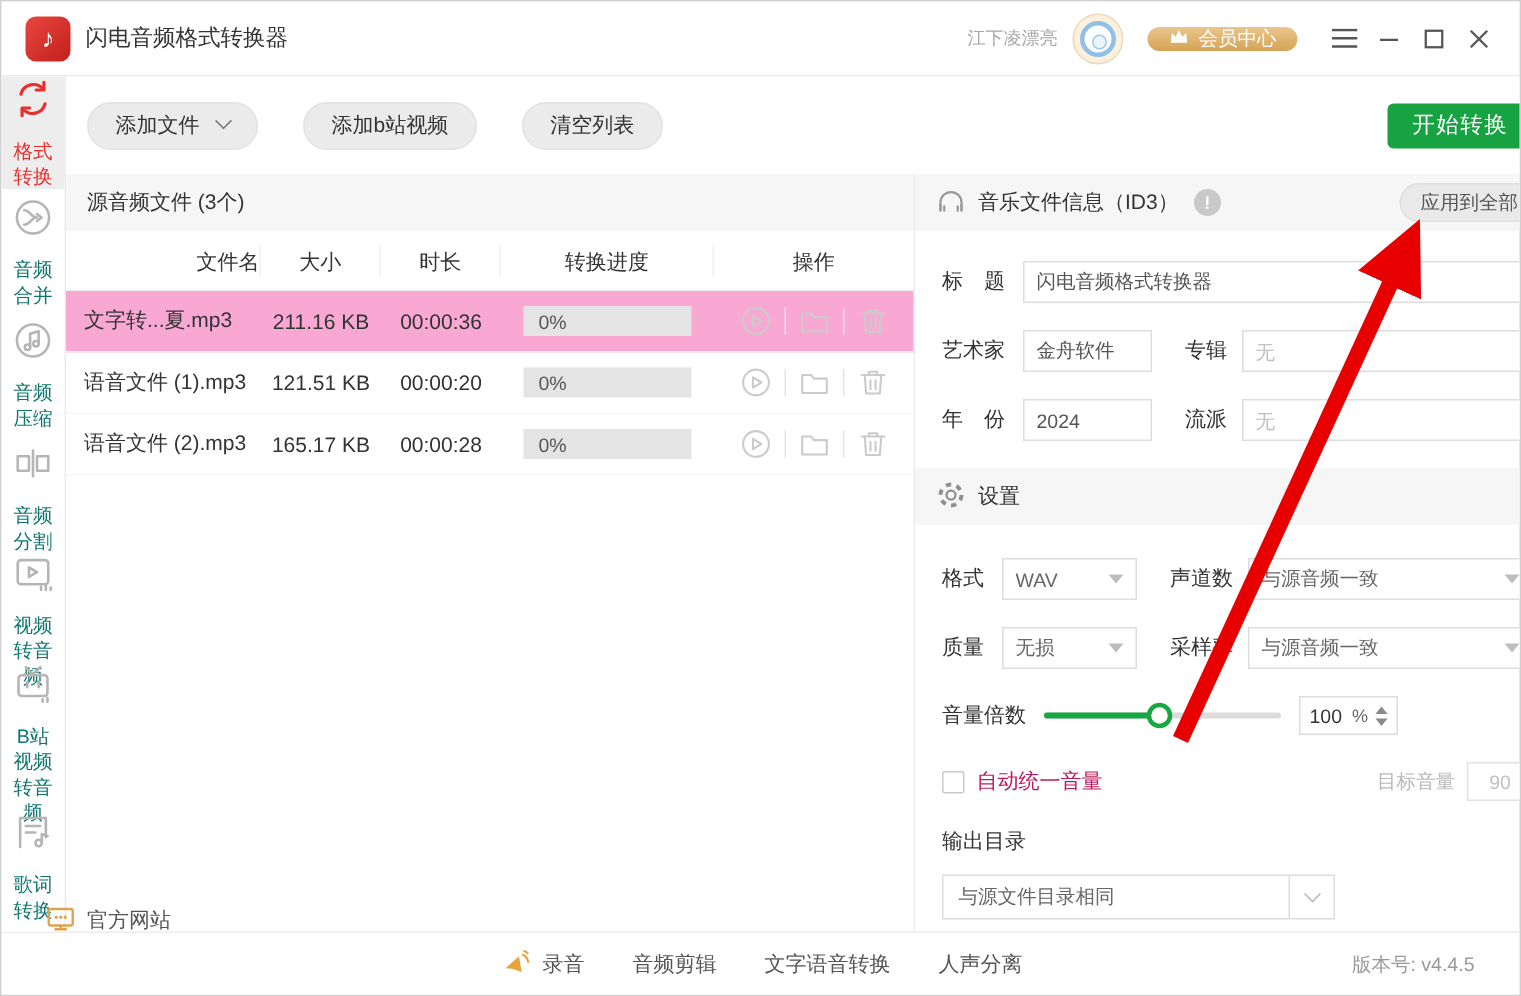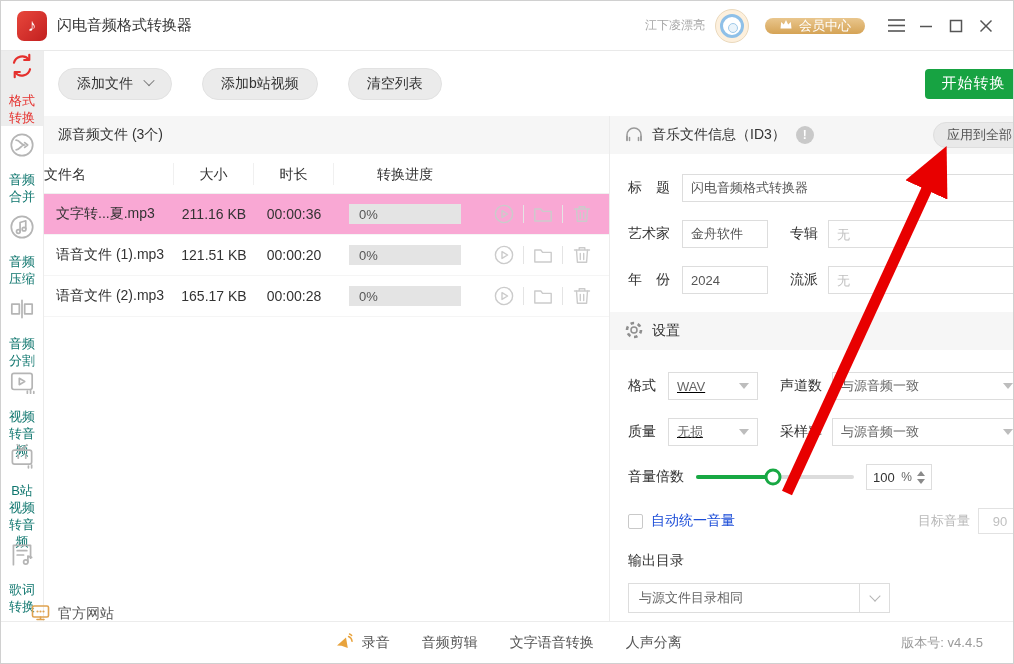--- a/index.html
+++ b/index.html
@@ -68,36 +68,36 @@
   .flabel { font-size:14px; color:#333; white-space:nowrap; }
   .f-input { height:28px; border:1px solid #ddd; font-size:13px; color:#555; padding:0 8px; outline:none; font-family:inherit; background:#fff; min-width:0; }
   .f-input::placeholder { color:#c0c0c0; }
   .w-artist { width:86px; margin-left:10px; }
   .w-full { flex:1; margin-left:10px; }
   .lbl2 { margin-left:22px; }
 
   .sel-box { height:28px; border:1px solid #ddd; display:flex; align-items:center; padding:0 8px; cursor:pointer; background:#fff; }
   .sel-box .sel-val { font-size:13px; color:#666; flex:1; white-space:nowrap; overflow:hidden; }
   .caret { width:0; height:0; border-left:5px solid transparent; border-right:5px solid transparent; border-top:6px solid #bdbdbd; margin-left:6px; flex-shrink:0; }
-  .sel-fmt { width:90px; margin-left:10px;text-decoration:underline; }
+  .sel-fmt { width:90px; margin-left:10px; }
   .sel-ch { flex:1; margin-left:10px; }
 
   .slider { position:relative; width:158px; height:16px; margin-left:12px; cursor:pointer; }
   .slider .track { position:absolute; top:6px; left:0; width:100%; height:4px; border-radius:2px; background:#dcdcdc; }
   .slider .fill { position:absolute; top:6px; left:0; width:49%; height:4px; border-radius:2px; background:#17a843; }
   .slider .handle { position:absolute; top:8px; left:49%; width:17px; height:17px; border-radius:50%; background:#fff; border:3px solid #17a843; transform:translate(-50%,-50%); cursor:grab; }
   .spinner { margin-left:12px; width:66px; height:26px; border:1px solid #ddd; display:flex; align-items:center; padding:0 6px; background:#fff; }
   .spin-val { font-size:13px; color:#333; flex:1; }
   .spin-unit { font-size:12px; color:#666; margin-right:5px; }
   .spin-arrows { display:flex; flex-direction:column; gap:3px; cursor:pointer; }
   .tri-up { width:0; height:0; border-left:4px solid transparent; border-right:4px solid transparent; border-bottom:5px solid #8a8a8a; }
   .tri-dn { width:0; height:0; border-left:4px solid transparent; border-right:4px solid transparent; border-top:5px solid #8a8a8a; }
 
   .checkbox { width:15px; height:15px; border:1px solid #c9c9c9; border-radius:2px; background:#fff; cursor:pointer; flex-shrink:0; }
-  .cb-label { margin-left:8px; font-size:14px; color:#1d4ed8; }
+  .cb-label { margin-left:8px; font-size:14px; color:#be185d; }
   .tgt-label { margin-left:auto; font-size:13px; color:#b8b8b8; }
   .tgt-input { width:44px; height:26px; border:1px solid #e2e2e2; color:#c0c0c0; font-size:13px; text-align:center; margin-left:8px; outline:none; font-family:inherit; background:#fff; }
 
   .out-label { font-size:14px; color:#333; margin-top:4px; }
   .combo { margin-top:13px; width:262px; height:30px; border:1px solid #ddd; display:flex; align-items:stretch; cursor:pointer; background:#fff; }
   .combo .combo-val { flex:1; display:flex; align-items:center; padding:0 10px; font-size:13px; color:#666; white-space:nowrap; overflow:hidden; }
   .combo .combo-chev { width:30px; border-left:1px solid #ddd; display:flex; align-items:center; justify-content:center; }
   .combo .chev2 { width:8px; height:8px; border-right:1.4px solid #b5b5b5; border-bottom:1.4px solid #b5b5b5; transform:rotate(45deg); margin-top:-4px; }
 
   
@@ -255,24 +255,25 @@
           <span>清空列表</span>
         </div>
         <div class="start-btn">开始转换</div>
       </div>
 
       <div class="panels">
 
         <div class="left-pane">
           <div class="section-band">源音频文件 (3个)</div>
           <div class="tbl-header">
-            <div class="cell c-name" style="text-align:left;padding-left:0;">文件名</div>
+            <div class="cell c-name" style="text-align:right;padding-left:0;">文件名</div>
             <div class="cell c-size">大小</div>
             <div class="cell c-dur">时长</div>
             <div class="cell c-prog">转换进度</div>
+            <div class="cell c-ops">操作</div>
           </div>
 
           <div class="tbl-row selected">
             <div class="cell c-name">文字转...夏.mp3</div>
             <div class="cell c-size">211.16 KB</div>
             <div class="cell c-dur">00:00:36</div>
             <div class="cell c-prog">
                 <div class="pbar">0%</div>
               </div>
             <div class="cell c-ops">

